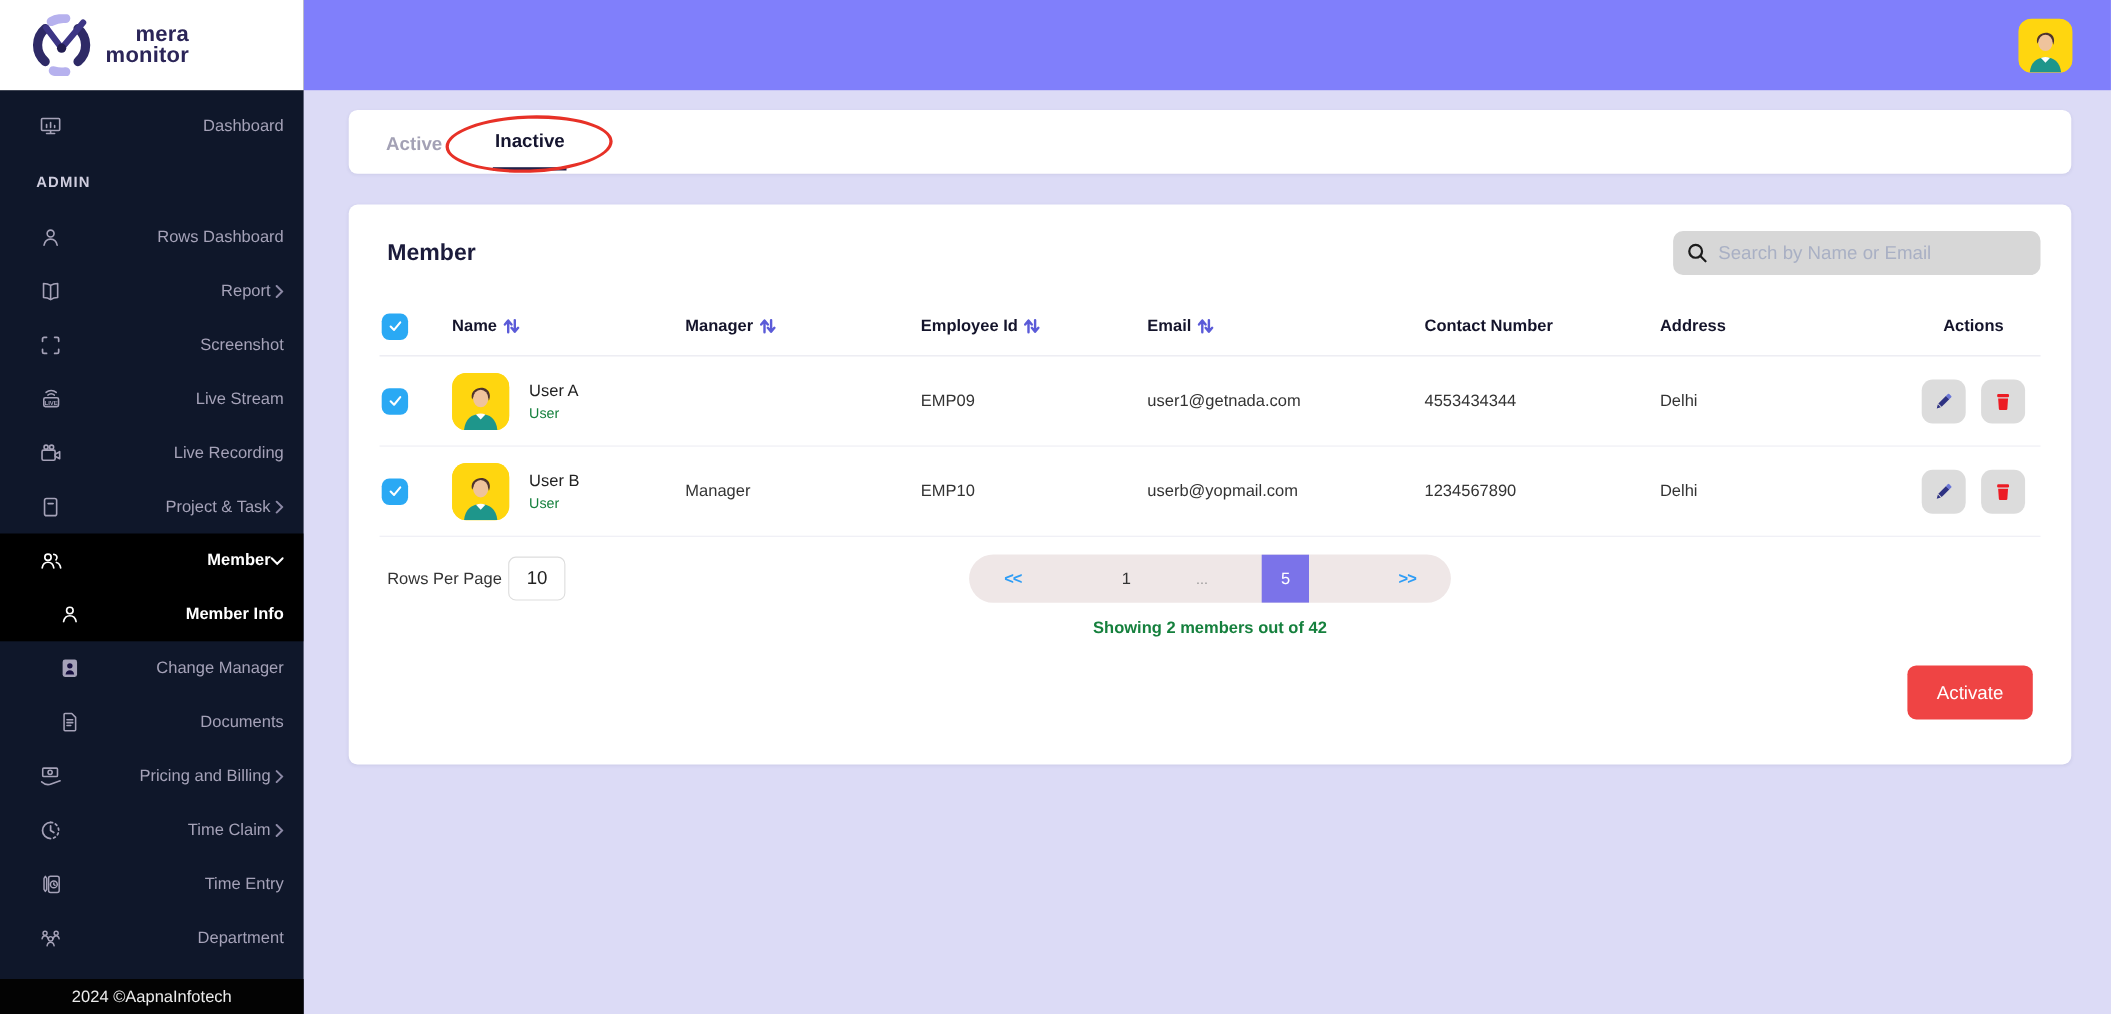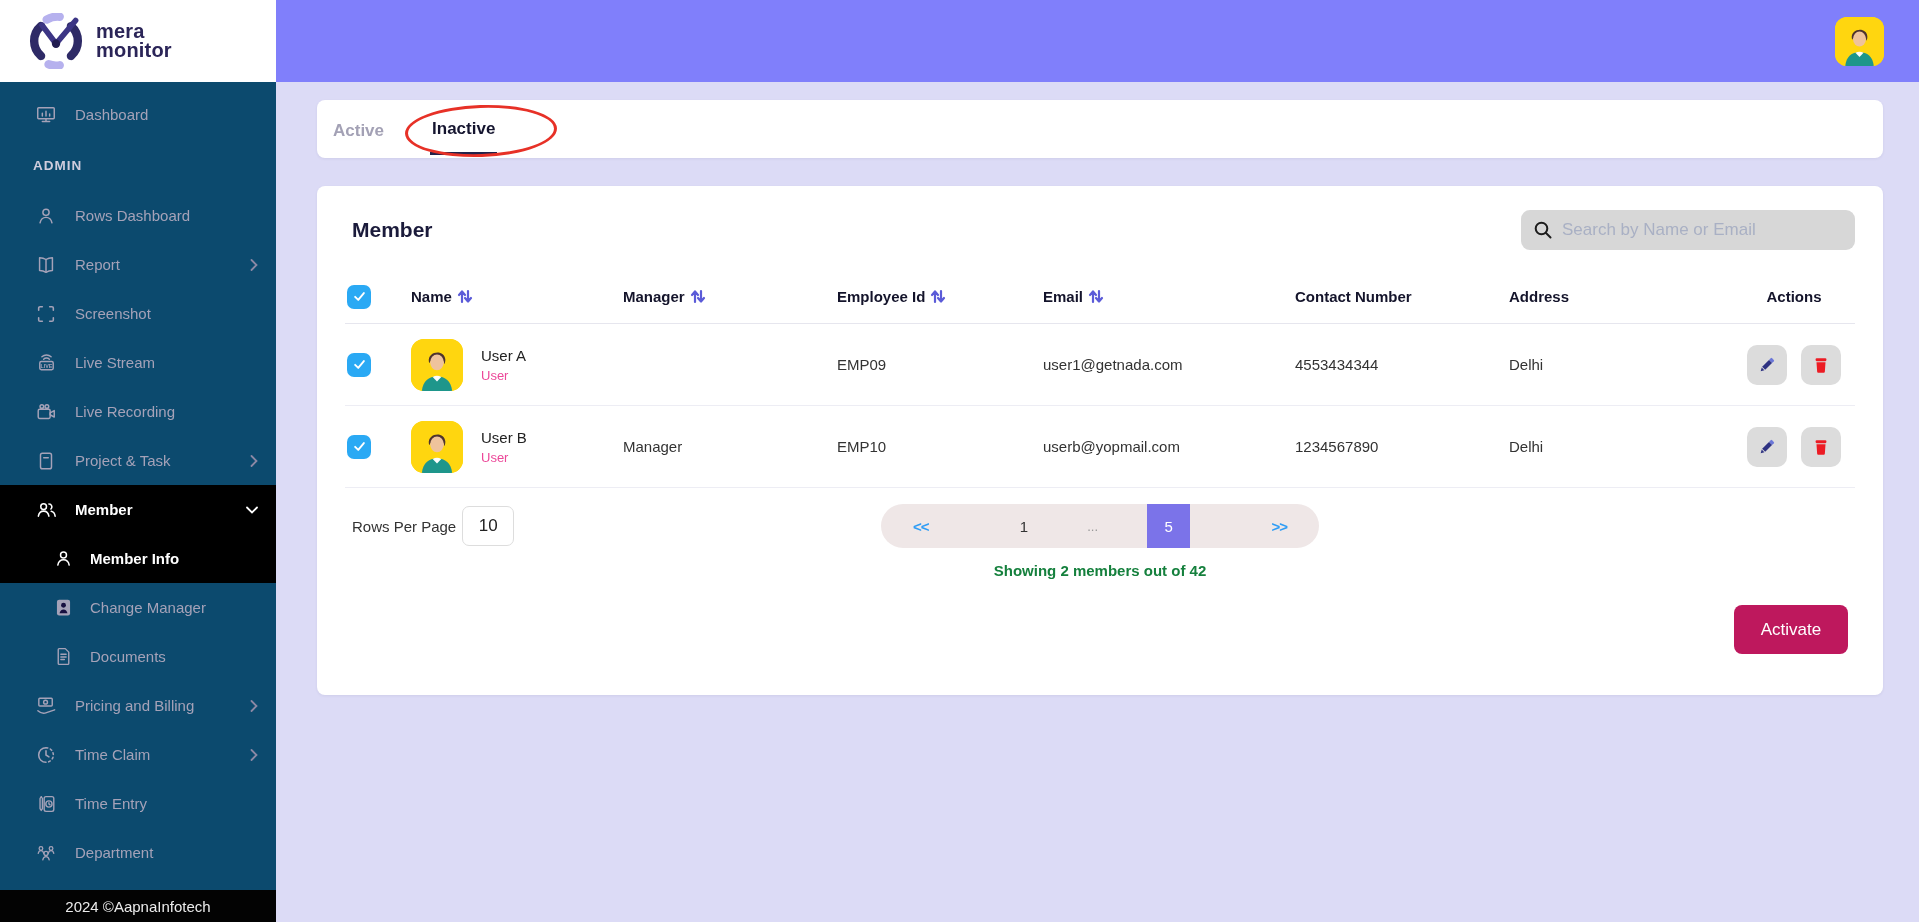--- a/index.html
+++ b/index.html
@@ -1,21 +1,21 @@
 <!DOCTYPE html>
 <html><head>
 <meta charset="utf-8">
 <style>
   * { margin:0; padding:0; box-sizing:border-box; }
   html,body { width:1919px; height:922px; overflow:hidden;
     font-family:"Liberation Sans","DejaVu Sans",sans-serif; background:#dcdbf6; }
 
   
   .sidebar { position:absolute; left:0; top:0; width:276px; height:922px;
-    background:#0c4a6e; z-index:5; display:flex; flex-direction:column; }
+    background:#0f172a; z-index:5; display:flex; flex-direction:column;text-align:right; }
   .logo-area { height:82px; background:#fff; display:flex; align-items:center; padding-left:28px; gap:12px; }
   .logo-text { font-weight:bold; font-size:20px; line-height:0.95; color:#2b2558; letter-spacing:0.2px; }
   .nav { flex:1; padding-top:8px; overflow:hidden; }
   .nav-item { height:49px; display:flex; align-items:center; padding-left:33px; padding-right:18px;
     color:#a5a2b8; font-size:15px; cursor:pointer; position:relative; }
   .nav-item .nav-ico { width:26px; height:24px; margin-right:16px; display:flex; align-items:center; justify-content:center; flex:none; }
   .nav-label { flex:1; white-space:nowrap; }
   .nav-chev { width:12px; flex:none; display:flex; justify-content:flex-end; }
   .section-label { height:52px; display:flex; align-items:center; padding-left:33px;
     color:#cfcdde; font-size:13.5px; font-weight:bold; letter-spacing:1px; }
@@ -27,21 +27,21 @@
     display:flex; align-items:center; justify-content:center; }
 
   
   .topbar { position:absolute; left:276px; top:0; right:0; height:82px; background:#807ffb;
     display:flex; align-items:center; justify-content:flex-end; padding-right:35px; }
   .avatar { width:49px; height:49px; border-radius:12px; background:#ffd60f; overflow:hidden; flex:none; cursor:pointer; }
 
   
   .main { position:absolute; left:276px; top:82px; right:0; bottom:0; padding:18px 36px 0 41px; }
   .card { background:#fff; border-radius:8px; box-shadow:0 1px 3px rgba(40,40,90,0.07); }
-  .tabs-card { height:58px; display:flex; align-items:center; padding-left:14px; gap:44px; position:relative; margin-bottom:28px; }
+  .tabs-card { height:58px; display:flex; align-items:center; padding-left:32px; gap:44px; position:relative; margin-bottom:28px; }
   .tab { font-size:17px; font-weight:bold; cursor:pointer; padding:16px 2px 13px; }
   .tab.inactive-state { color:#a3a1b5; }
   .tab.active-state { color:#15152f; border-bottom:3px solid #22224a; }
   .annotation { position:absolute; left:88px; top:5px; width:152px; height:52px;
     border:3.5px solid #e73127; border-radius:50%; transform:rotate(-2deg); pointer-events:none; }
 
   .member-card { min-height:509px; padding:24px 28px 26px; }
   .panel-head { display:flex; align-items:center; justify-content:space-between; padding-left:7px; }
   .panel-title { font-size:21px; font-weight:bold; color:#1b1b3b; }
   .searchbox { width:334px; height:40px; background:#d7d7d7; border-radius:9px;
@@ -56,21 +56,21 @@
     align-items:center; }
   .thead { height:54px; border-bottom:1px solid #e6e6ee; font-weight:bold; font-size:15px; color:#14142b; }
   .th-sort { display:flex; align-items:center; gap:5px; }
   .tbody-row { height:82px; border-bottom:1px solid #ededf4; font-size:15px; color:#333; }
   .chkwrap { display:flex; align-items:center; padding-left:2px; }
   .chk { width:24px; height:24px; border-radius:7px; background:#2aa9f4; display:flex;
     align-items:center; justify-content:center; cursor:pointer; }
   .namecell { display:flex; align-items:center; gap:18px; }
   .row-avatar { width:52px; height:52px; border-radius:13px; background:#ffd60f; overflow:hidden; flex:none; }
   .nm { font-size:15px; color:#222; margin-bottom:4px; }
-  .role { font-size:13px; color:#ec4899; }
+  .role { font-size:13px; color:#15803d; }
   .actions-head { text-align:center; }
   .actioncell { display:flex; gap:14px; justify-content:center; }
   .act-btn { width:40px; height:40px; border-radius:10px; background:#dcdcdc; border:none;
     display:flex; align-items:center; justify-content:center; cursor:pointer; }
 
   
   .pag-zone { position:relative; margin-top:16px; height:44px; }
   .rpp { position:absolute; left:7px; top:2px; display:flex; align-items:center; font-size:15px; color:#333; }
   .rpp input { width:52px; height:40px; margin-left:6px; border:1px solid #ddd; border-radius:7px;
     font-size:17px; text-align:center; color:#222; outline:none; font-family:inherit; background:#fff; }
@@ -78,21 +78,21 @@
     background:#efe7e7; border-radius:22px; display:flex; align-items:center; justify-content:space-between; overflow:hidden; }
   .pg-arrow { font-size:15px; font-weight:bold; color:#2f9df5; letter-spacing:-1px; padding:0 32px;
     cursor:pointer; background:none; border:none; font-family:inherit; }
   .pg-num { font-size:15px; color:#333; cursor:pointer; padding:0 10px; background:none; border:none; font-family:inherit; }
   .pg-dots { font-size:13px; color:#999; }
   .pg-current { width:43px; height:44px; background:#7b73e9; color:#fff; font-size:15px;
     display:flex; align-items:center; justify-content:center; border:none; cursor:pointer; font-family:inherit; }
   .summary { text-align:center; margin-top:14px; font-size:15px; font-weight:bold; color:#15803d; }
 
   .activate-row { display:flex; justify-content:flex-end; margin-top:26px; padding-right:7px; }
-  .activate-btn { width:114px; height:49px; background:#be185d; color:#fff; border:none;
+  .activate-btn { width:114px; height:49px; background:#ef4444; color:#fff; border:none;
     border-radius:8px; font-size:17px; cursor:pointer; font-family:inherit; }
 
   svg { display:block; }
 </style>
 </head>
 <body>
 
 <div class="sidebar">
   <div class="logo-area">
     <span>

